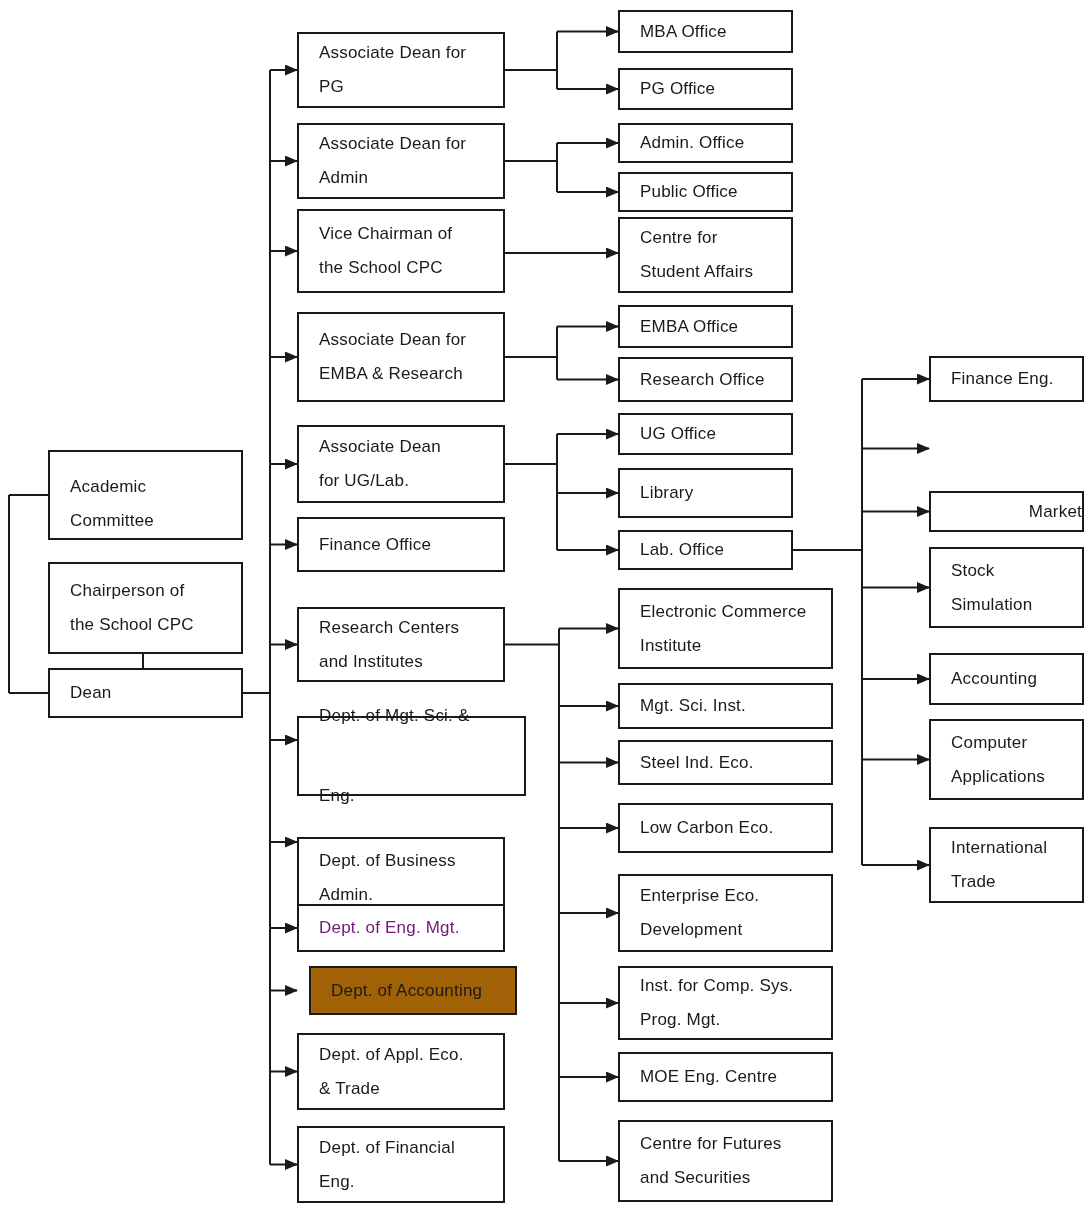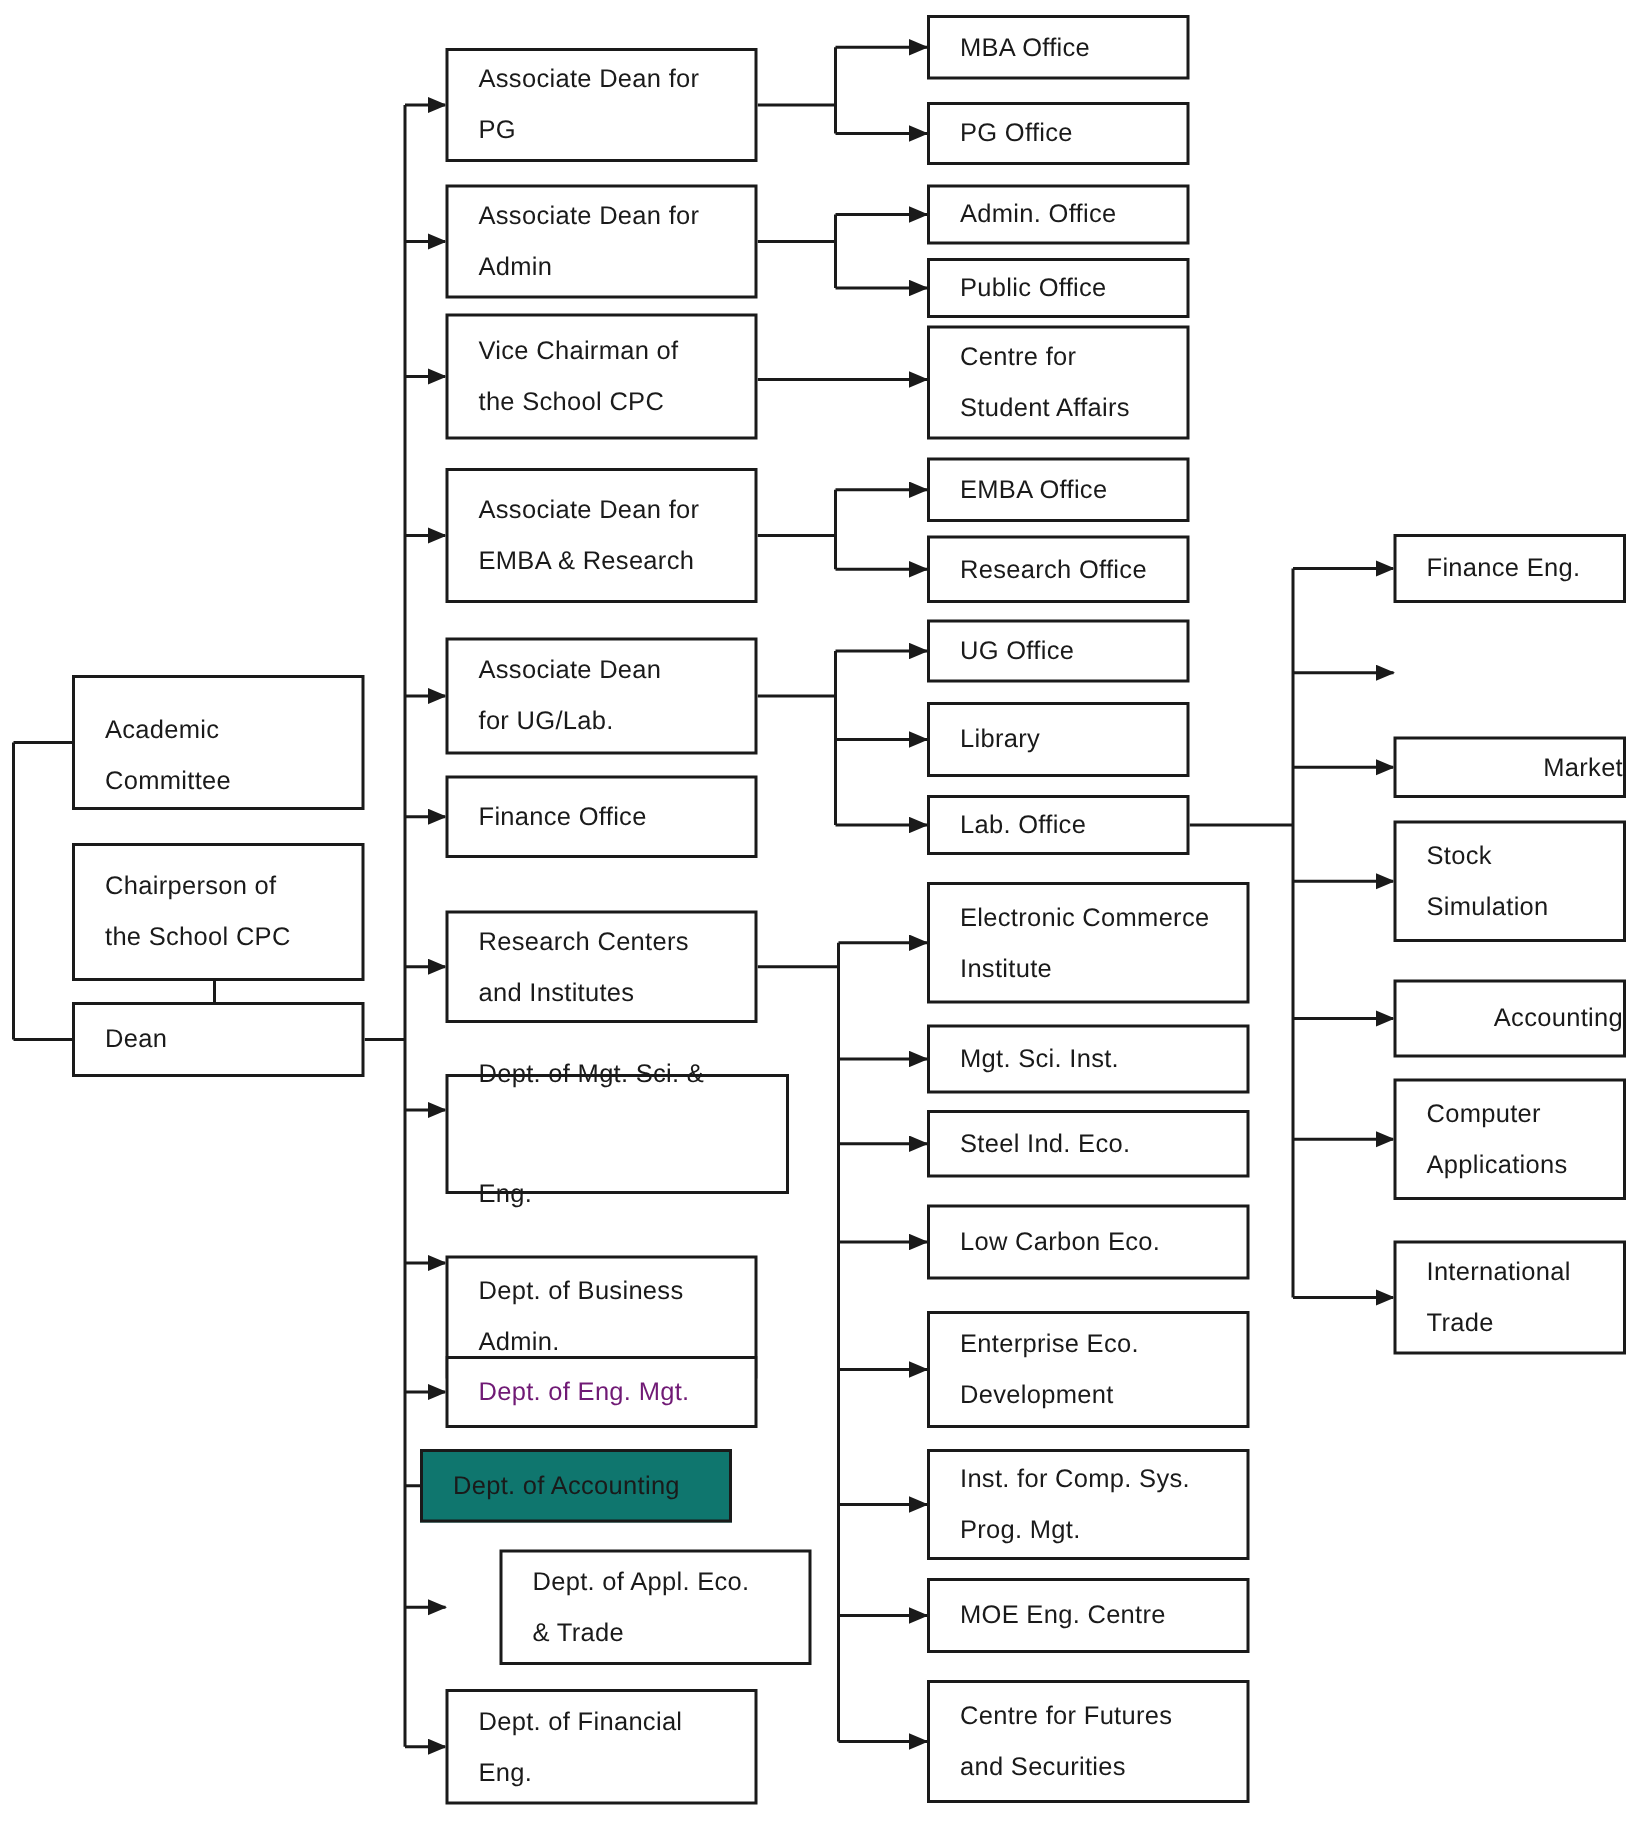--- a/index.html
+++ b/index.html
@@ -124,24 +124,24 @@
       <div class="ln">Dept. of Mgt. Sci. &amp;</div>
       <div class="ln">Eng.</div>
     </div>
     <div class="node" style="left: 297px; top: 801px; width: 208px; height: 82px; border-color: rgb(26, 26, 26); background: rgb(255, 255, 255); color: rgb(26, 26, 26); margin-top: 36px;">
       <div class="ln">Dept. of Business</div>
       <div class="ln">Admin.</div>
     </div>
     <div class="node" style="left: 297px; top: 904px; width: 208px; height: 48px; border-color: rgb(26, 26, 26); background: rgb(255, 255, 255); color: #701a75;">
       <div class="ln">Dept. of Eng. Mgt.</div>
     </div>
-    <div class="node" style="left: 280px; top: 966px; width: 208px; height: 49px; border-color: rgb(26, 26, 26); background: #0f766e; color: rgb(26, 26, 26);">
+    <div class="node" style="left: 309px; top: 966px; width: 208px; height: 49px; border-color: rgb(26, 26, 26); background: #a16207; color: rgb(26, 26, 26);">
       <div class="ln">Dept. of Accounting</div>
     </div>
-    <div class="node" style="left: 297px; top: 1033px; width: 208px; height: 77px; border-color: rgb(26, 26, 26); background: rgb(255, 255, 255); color: rgb(26, 26, 26); margin-left: 36px;">
+    <div class="node" style="left: 297px; top: 1033px; width: 208px; height: 77px; border-color: rgb(26, 26, 26); background: rgb(255, 255, 255); color: rgb(26, 26, 26);">
       <div class="ln">Dept. of Appl. Eco.</div>
       <div class="ln">&amp; Trade</div>
     </div>
     <div class="node" style="left: 297px; top: 1126px; width: 208px; height: 77px; border-color: rgb(26, 26, 26); background: rgb(255, 255, 255); color: rgb(26, 26, 26);">
       <div class="ln">Dept. of Financial</div>
       <div class="ln">Eng.</div>
     </div>
     <div class="node" style="left: 618px; top: 10px; width: 175px; height: 43px; border-color: rgb(26, 26, 26); background: rgb(255, 255, 255); color: rgb(26, 26, 26);">
       <div class="ln">MBA Office</div>
     </div>
@@ -204,21 +204,21 @@
     <div class="node" style="left: 929px; top: 356px; width: 155px; height: 46px; border-color: rgb(26, 26, 26); background: rgb(255, 255, 255); color: rgb(26, 26, 26);">
       <div class="ln">Finance Eng.</div>
     </div>
     <div class="node" style="left: 929px; top: 491px; width: 155px; height: 41px; border-color: rgb(26, 26, 26); background: rgb(255, 255, 255); color: rgb(26, 26, 26); align-items: flex-end;">
       <div class="ln">Market</div>
     </div>
     <div class="node" style="left: 929px; top: 547px; width: 155px; height: 81px; border-color: rgb(26, 26, 26); background: rgb(255, 255, 255); color: rgb(26, 26, 26);">
       <div class="ln">Stock</div>
       <div class="ln">Simulation</div>
     </div>
-    <div class="node" style="left: 929px; top: 653px; width: 155px; height: 52px; border-color: rgb(26, 26, 26); background: rgb(255, 255, 255); color: rgb(26, 26, 26); align-items: flex-end;">
+    <div class="node" style="left: 929px; top: 653px; width: 155px; height: 52px; border-color: rgb(26, 26, 26); background: rgb(255, 255, 255); color: rgb(26, 26, 26);">
       <div class="ln">Accounting</div>
     </div>
     <div class="node" style="left: 929px; top: 719px; width: 155px; height: 81px; border-color: rgb(26, 26, 26); background: rgb(255, 255, 255); color: rgb(26, 26, 26);">
       <div class="ln">Computer</div>
       <div class="ln">Applications</div>
     </div>
     <div class="node" style="left: 929px; top: 827px; width: 155px; height: 76px; border-color: rgb(26, 26, 26); background: rgb(255, 255, 255); color: rgb(26, 26, 26);">
       <div class="ln">International</div>
       <div class="ln">Trade</div>
     </div>

